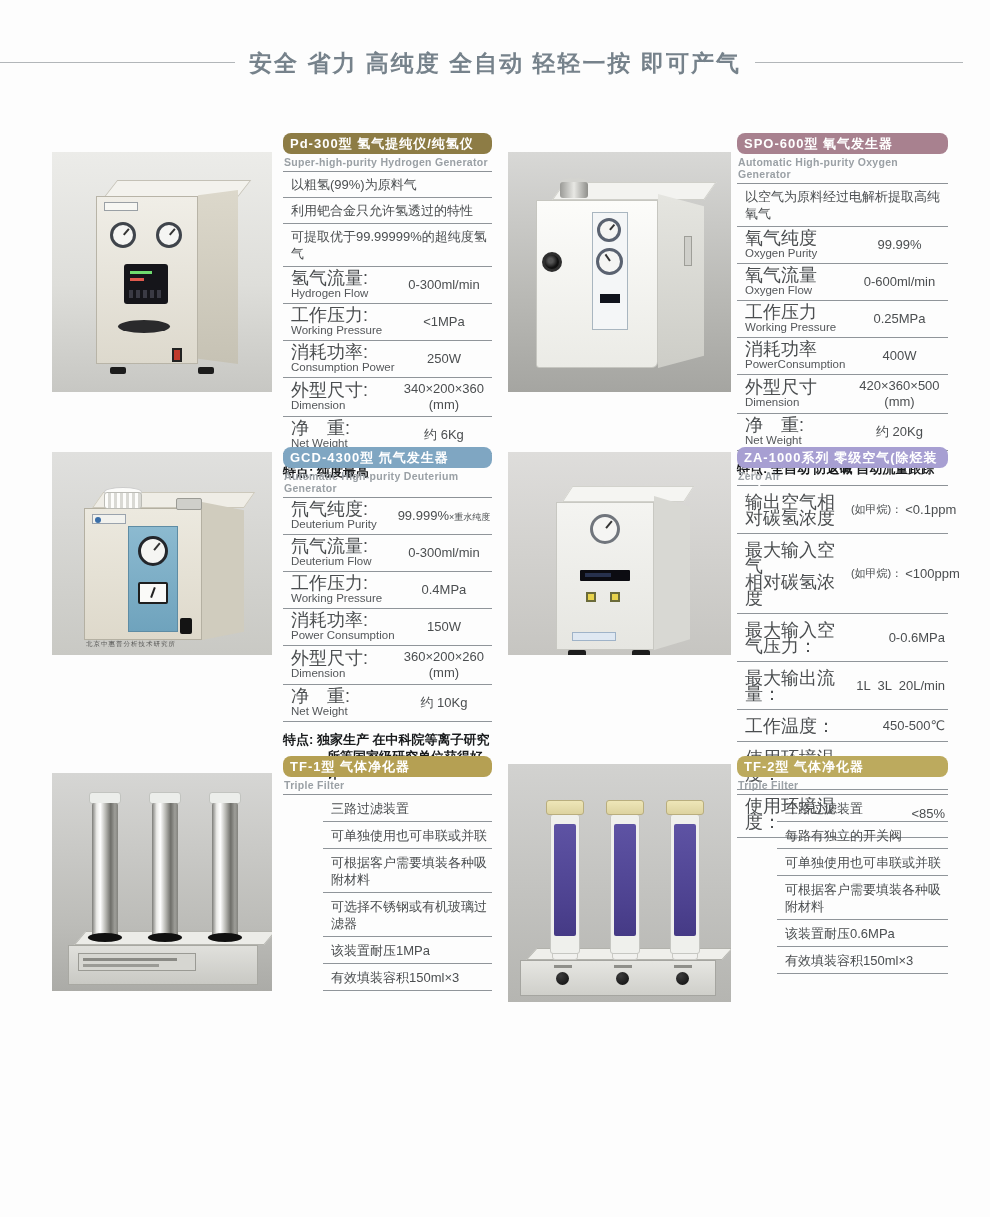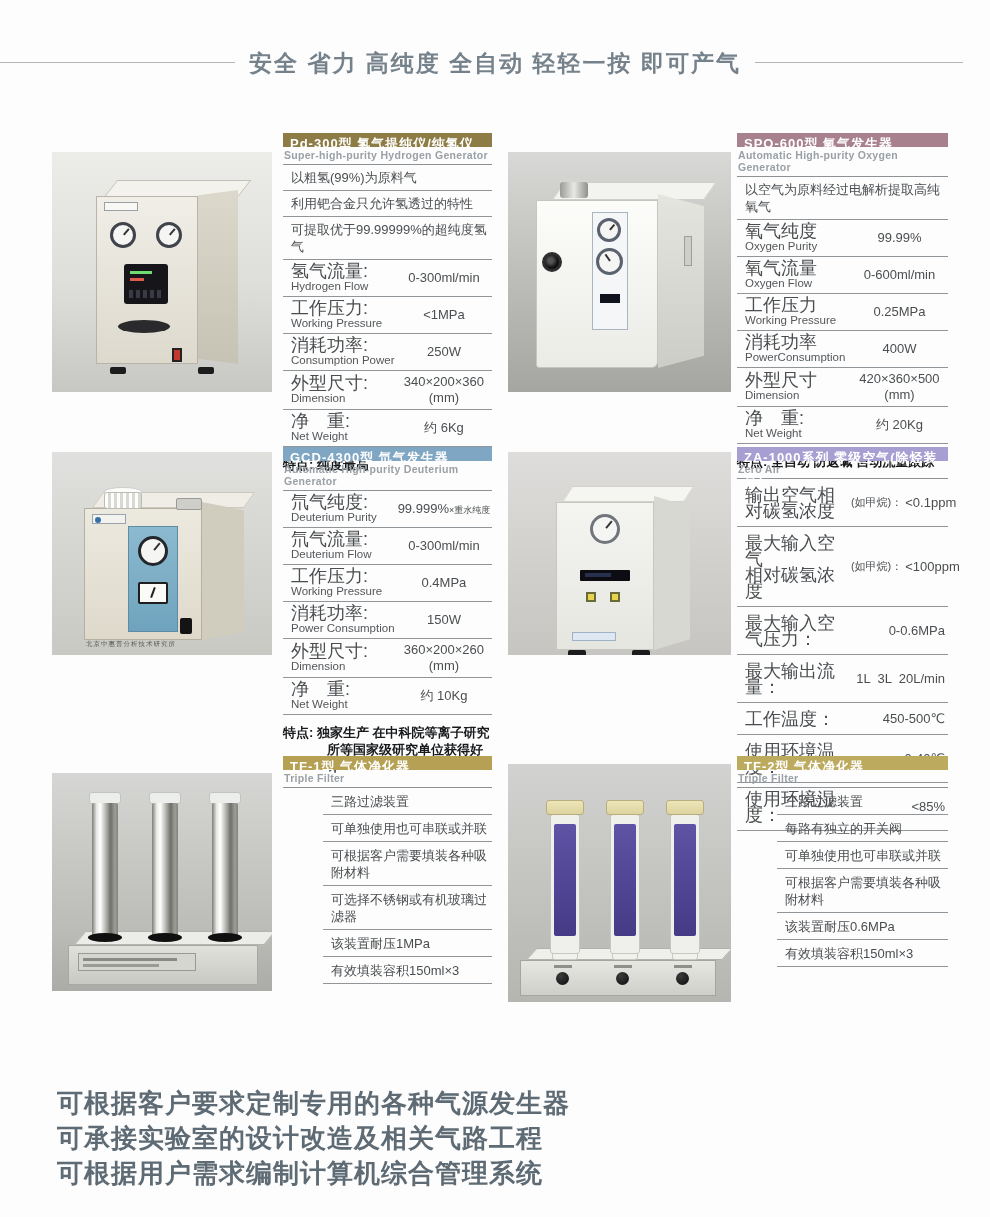--- a/index.html
+++ b/index.html
@@ -14,22 +14,22 @@
 
   
   .spec{position:absolute;}
   .spec1{left:283px;top:133px;width:209px;}
   .spec2{left:737px;top:133px;width:211px;}
   .spec3{left:283px;top:447px;width:209px;}
   .spec4{left:737px;top:447px;width:211px;}
   .spec5{left:283px;top:756px;width:209px;}
   .spec6{left:737px;top:756px;width:211px;}
 
-  .bar{height:14px;line-height:21px;padding-left:7px;font-size:13px;font-weight:bold;
-       color:#ffffff;letter-spacing:1px;}
+  .bar{height:21px;line-height:21px;padding-left:7px;font-size:13px;font-weight:bold;
+       color:#ffffff;letter-spacing:1px;border-radius:8px;}
   .sub{font-size:10.5px;font-weight:bold;color:#9aa0a5;padding:2px 0 3px 1px;
        border-bottom:1px solid #8d9297;letter-spacing:0.3px;}
 
   .spec-row{display:flex;align-items:center;border-bottom:1px solid #90959a;
             padding:3px 0;color:#4b4e50;}
   .spec-row.full{display:block;font-size:13px;line-height:17px;padding:4px 0 4px 8px;}
   .lab{flex:0 0 54%;padding-left:8px;box-sizing:border-box;}
   .l1{font-size:18px;line-height:16px;}
   .en{font-size:11.5px;line-height:14px;color:#54575a;}
   .mid{font-size:11px;margin-right:3px;white-space:nowrap;}
@@ -513,19 +513,14 @@
     <div class="rows">
         <div class="spec-row full">三路过滤装置</div>
         <div class="spec-row full">每路有独立的开关阀</div>
         <div class="spec-row full">可单独使用也可串联或并联</div>
         <div class="spec-row full">可根据客户需要填装各种吸附材料</div>
         <div class="spec-row full">该装置耐压0.6MPa</div>
         <div class="spec-row full">有效填装容积150ml×3</div>
       </div>
   </div>
 
-  <div class="footer">
-    <div>可根据客户要求定制专用的各种气源发生器</div>
-    <div>可承接实验室的设计改造及相关气路工程</div>
-    <div>可根据用户需求编制计算机综合管理系统</div>
-  </div>
 
 </div>
 
 </body></html>

